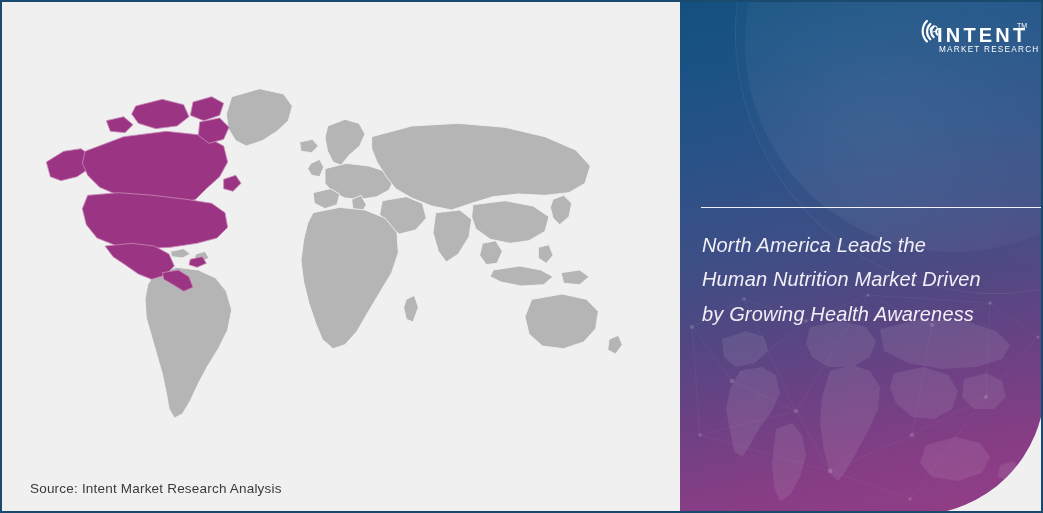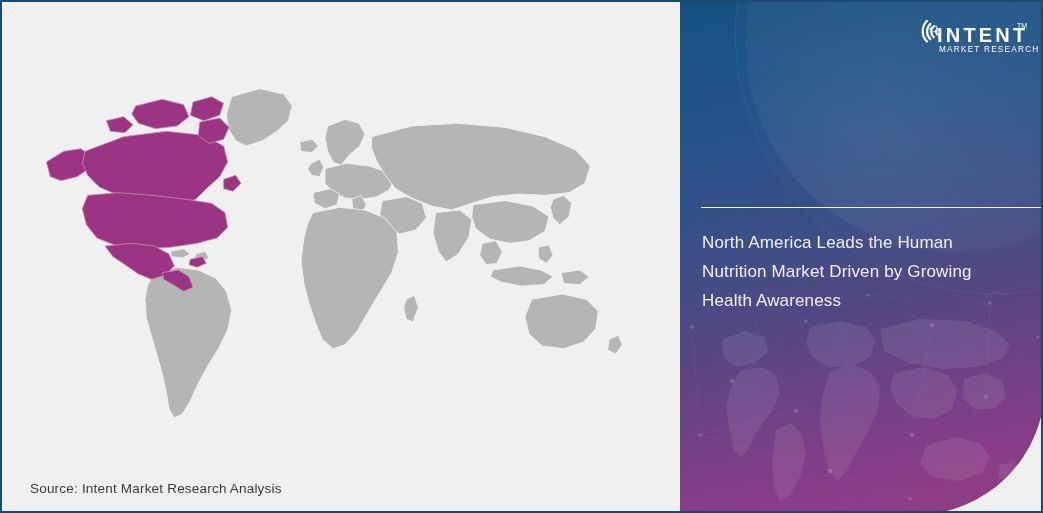--- a/index.html
+++ b/index.html
@@ -168,25 +168,26 @@
     width: 344px;
     height: 1px;
     background: #ffffff;
     opacity: 0.92;
   }
   .panel-subtitle {
     position: absolute;
     left: 22px;
     top: 226px;
     width: 290px;
-    font-size: 17px;
+    font-size: 20px;
     font-weight: 400;
     line-height: 1.72;
     color: #f2eef6;
     letter-spacing: 0.15px;
+    font-style: italic;
   }
 </style>
 </head>
 <body>
 
 <div class="infographic">
 
   <div class="map-area">
 
     <svg class="map-svg" viewBox="0 0 1000 600" preserveAspectRatio="xMidYMid meet">

